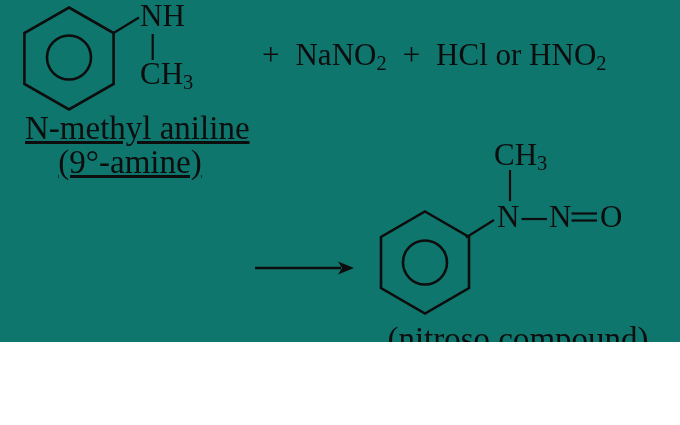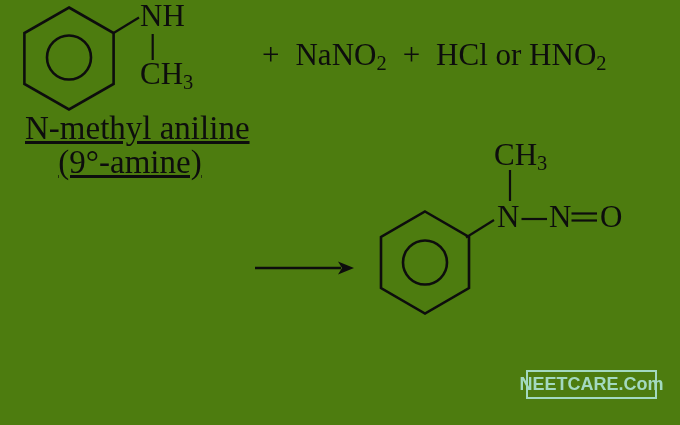--- a/index.html
+++ b/index.html
@@ -1,17 +1,17 @@
 <!DOCTYPE html>
 <html><head>
 <meta charset="utf-8">
 <style>
   html,body{margin:0;padding:0;background:#fff;}
   .canvas{
-    position:relative;width:680px;height:425px;background:#4d7c0f;
+    position:relative;width:680px;height:342px;background:#0f766e;
     font-family:"Liberation Serif", serif;color:#0d0d0d;overflow:hidden;
   }
   .bonds{position:absolute;left:0;top:0;z-index:2;}
   .txt{position:absolute;z-index:3;white-space:nowrap;}
   .fs-formula{font-size:31px;line-height:1;}
   sub.chem{font-size:.66em;vertical-align:-0.24em;line-height:0;}
   .reagent-row{display:flex;gap:16px;align-items:flex-start;}
   .name-block{text-align:center;font-size:33px;text-decoration:underline;}
   .reactant-names{left:25px;top:111px;width:210px;line-height:34px;}
   .product-names{left:358px;top:324px;width:320px;line-height:30px;}
@@ -73,19 +73,20 @@
 
   <span class="txt fs-formula" style="left:494px;top:139px;"><span>CH</span><sub class="chem">3</sub></span>
 
   <span class="txt fs-formula" style="left:497px;top:201px;">N</span>
 
   <span class="txt fs-formula" style="left:549px;top:201px;">N</span>
 
   <span class="txt fs-formula" style="left:600px;top:201px;">O</span>
 
   <div class="txt name-block product-names">
+    <div>(nitroso compound)</div>
   </div>
 
   <div class="watermark">
     <span>NEETCARE.Com</span>
   </div>
 
 </div>
 
 </body></html>

